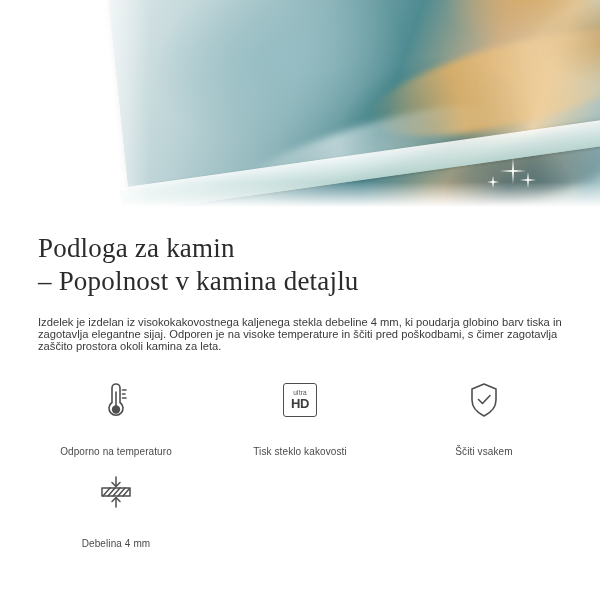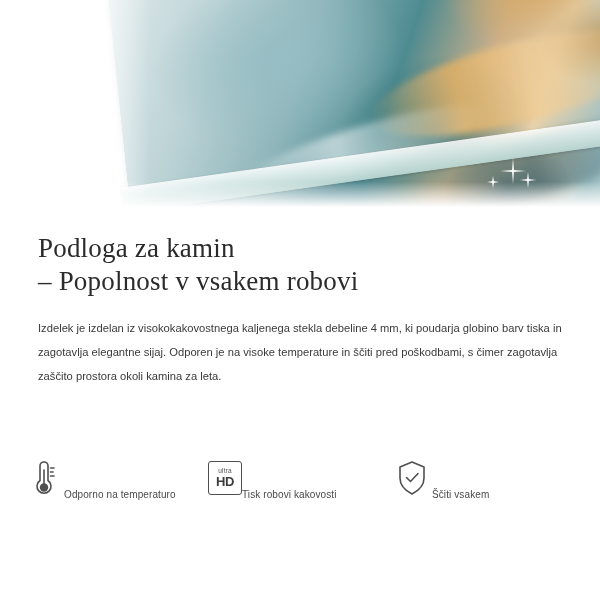--- a/index.html
+++ b/index.html
@@ -121,38 +121,38 @@
     font-size: 27px;
     line-height: 33px;
     color: #2b2b2b;
     font-weight: 400;
     margin: 0 0 18px 0;
     letter-spacing: 0.2px;
   }
   .headline .l2 { display: block; }
   .body-copy {
     font-size: 11.2px;
-    line-height: 24px;
+    line-height: 12px;
     color: #3a3a3a;
     margin: 0;
     max-width: 524px;
   }
 
   
   .features {
     margin-top: 26px;
     padding: 0 24px;
     display: grid;
     grid-template-columns: repeat(3, 1fr);
     grid-row-gap: 6px;
   }
   .feature {
     display: flex;
-    flex-direction: row;
-    align-items: flex-end;
+    flex-direction: column;
+    align-items: center;
     justify-content: flex-start;
     height: 86px;
   }
   .feature-icon {
     height: 44px;
     display: flex;
     align-items: center;
     justify-content: center;
   }
   .feature-label {
@@ -200,21 +200,21 @@
     <div class="hero-mask-left"></div>
     <div class="hero-mask-bottom"></div>
     <span class="sparkle s1"></span>
     <span class="sparkle s2"></span>
     <span class="sparkle s3"></span>
   </div>
 
   <div class="content">
     <h1 class="headline">
       <span>Podloga za kamin</span>
-      <span class="l2">– Popolnost v vsakem robovi</span>
+      <span class="l2">– Popolnost v kamina detajlu</span>
     </h1>
     <p class="body-copy">Izdelek je izdelan iz visokokakovostnega kaljenega stekla debeline 4 mm, ki poudarja globino barv tiska in zagotavlja elegantne sijaj. Odporen je na visoke temperature in ščiti pred poškodbami, s čimer zagotavlja zaščito prostora okoli kamina za leta.</p>
   </div>
 
   <div class="features">
 
     <div class="feature">
       <div class="feature-icon">
         <svg width="40" height="44" viewBox="0 0 40 44">
           <g fill="none" stroke="#4f4f4f" stroke-width="1.6" stroke-linecap="round">
@@ -230,32 +230,51 @@
       <div class="feature-label">Odporno na temperaturo</div>
     </div>
 
     <div class="feature">
       <div class="feature-icon">
         <div class="ultrahd">
           <span class="u1">ultra</span>
           <span class="u2">HD</span>
         </div>
       </div>
-      <div class="feature-label">Tisk robovi kakovosti</div>
+      <div class="feature-label">Tisk steklo kakovosti</div>
     </div>
 
     <div class="feature">
       <div class="feature-icon">
         <svg width="40" height="44" viewBox="0 0 40 44">
           <g fill="none" stroke="#4f4f4f" stroke-width="1.6" stroke-linejoin="round" stroke-linecap="round">
             <path d="M20 6 L32 11 v11 c0 8 -6 13 -12 16 c-6 -3 -12 -8 -12 -16 V11 z"></path>
             <polyline points="14.5,21.5 18.5,25.5 26,17.5"></polyline>
           </g>
         </svg>
       </div>
       <div class="feature-label">Ščiti vsakem</div>
     </div>
 
 
 
+    <div class="feature">
+      <div class="feature-icon">
+        <svg width="44" height="42" viewBox="0 0 44 42">
+          <g fill="none" stroke="#4f4f4f" stroke-width="1.5" stroke-linecap="round" stroke-linejoin="round">
+            <line x1="22" y1="6" x2="22" y2="15"></line>
+            <polyline points="18,11.5 22,15.5 26,11.5"></polyline>
+            <rect x="8" y="17" width="28" height="8"></rect>
+            <line x1="9" y1="25" x2="16" y2="17"></line>
+            <line x1="14" y1="25" x2="21" y2="17"></line>
+            <line x1="19" y1="25" x2="26" y2="17"></line>
+            <line x1="24" y1="25" x2="31" y2="17"></line>
+            <line x1="29" y1="25" x2="35.5" y2="17.5"></line>
+            <line x1="22" y1="36" x2="22" y2="27"></line>
+            <polyline points="18,30.5 22,26.5 26,30.5"></polyline>
+          </g>
+        </svg>
+      </div>
+      <div class="feature-label">Debelina 4 mm</div>
+    </div>
 
   </div>
 </div>
 
 </body></html>

